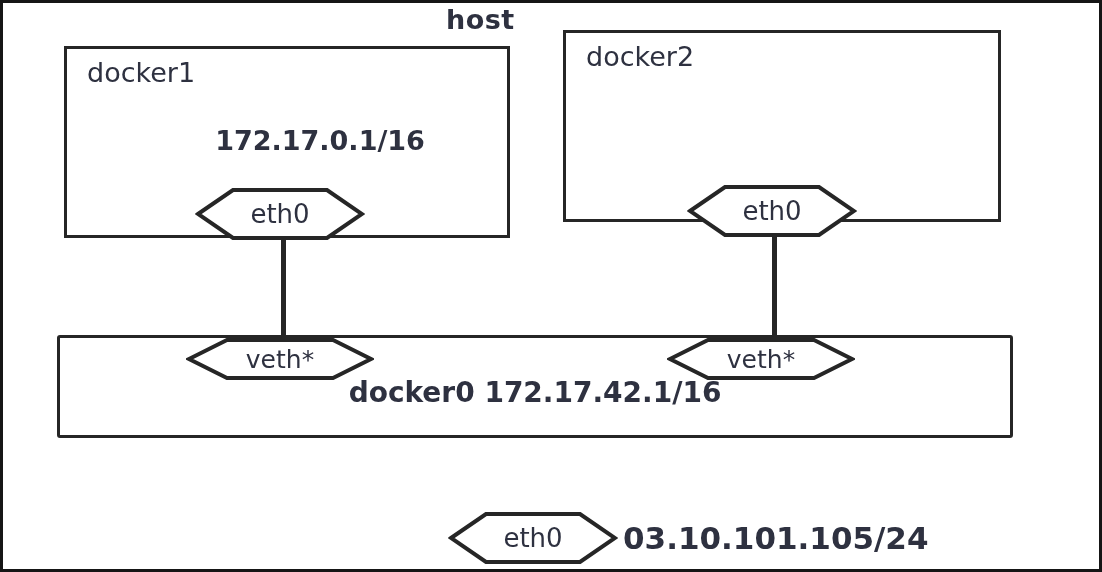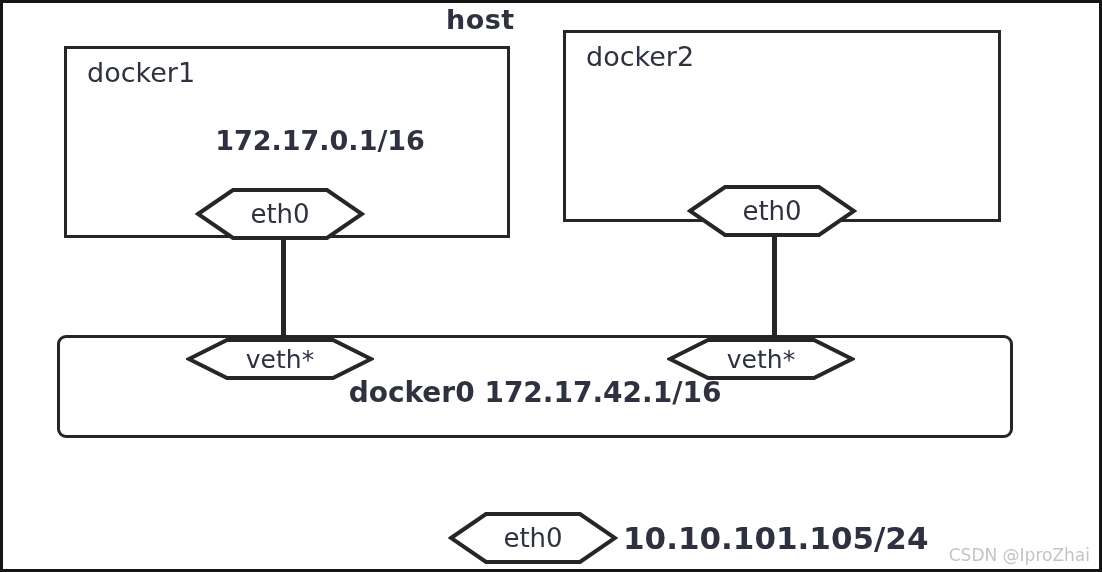--- a/index.html
+++ b/index.html
@@ -47,21 +47,21 @@
 
   
   .node-box {
     position: absolute;
     background: var(--background);
     border: 3px solid var(--line);
     z-index: 2;
   }
   .box-docker1 { left: 61px;  top: 43px;  width: 446px; height: 192px; }
   .box-docker2 { left: 560px; top: 27px;  width: 438px; height: 192px; }
-  .box-docker0 { left: 54px;  top: 332px; width: 956px; height: 103px; border-radius: 9px; }
+  .box-docker0 { left: 54px;  top: 332px; width: 956px; height: 103px; border-radius: 3px; }
 
   .box-title {
     position: absolute;
     left: 20px;
     top: 8px;
     font-size: 27px;
     font-weight: normal;
     color: var(--text);
   }
   .box-ip {
@@ -187,17 +187,16 @@
     <span class="hex-label">veth*</span>
   </div>
 
   <div class="hex hex-eth0-host">
     <svg viewBox="0 0 170 54" preserveAspectRatio="none">
       <polygon points="3,27 38,3 132,3 167,27 132,51 38,51" stroke-width="4"></polygon>
     </svg>
     <span class="hex-label">eth0</span>
   </div>
 
-  <div class="host-ip">10.10.101.105/24</div>
-
-  <div class="watermark">CSDN @IproZhai</div>
+  <div class="host-ip">03.10.101.105/24</div>
+
 
 </div>
 
 </body></html>

